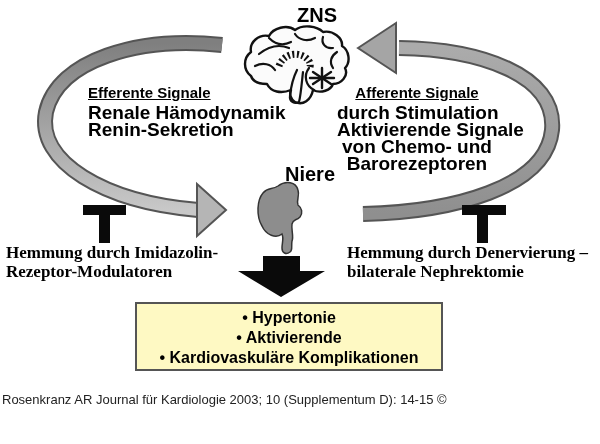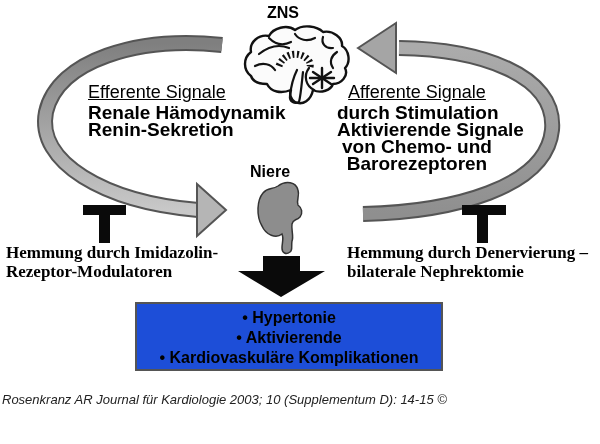--- a/index.html
+++ b/index.html
@@ -3,30 +3,30 @@
 <meta charset="utf-8">
 <style>
   html,body{margin:0;padding:0;background:#ffffff;}
   #stage{
     position:relative;width:600px;height:444px;background:#ffffff;
     overflow:hidden;font-family:"Liberation Sans",sans-serif;color:#000;
   }
   #shapes{position:absolute;left:0;top:0;}
   .abs{position:absolute;}
   .sig-block{line-height:17px;}
-  .sig-title{font-size:18px;font-weight:normal;text-decoration:underline;margin-bottom:3px;white-space:nowrap;}
+  .sig-title{font-size:15px;font-weight:bold;text-decoration:underline;margin-bottom:3px;white-space:nowrap;}
   .sig-line{font-size:19px;font-weight:bold;white-space:nowrap;}
-  .organ-label{font-size:16px;font-weight:bold;text-align:left;}
+  .organ-label{font-size:20px;font-weight:bold;text-align:center;margin-left:20px;}
   .serif-note{
     font-family:"Liberation Serif",serif;font-weight:bold;font-size:17px;
     line-height:19px;white-space:nowrap;
   }
   .outcome-box{
     box-sizing:border-box;width:308px;height:69px;
-    background:#1d4ed8;border:2px solid #555555;
+    background:#fef9c3;border:2px solid #555555;
     text-align:center;padding-top:4px;
   }
   .outcome-line{font-size:16px;font-weight:bold;line-height:20px;white-space:nowrap;}
   .footer{font-size:13px;color:#222;white-space:nowrap;}
   .right-align{text-align:center;}
 </style>
 </head>
 <body>
 
 <div id="stage">
@@ -123,15 +123,15 @@
     <div>Hemmung durch Denervierung –</div>
     <div>bilaterale Nephrektomie</div>
   </div>
 
   <div class="abs outcome-box" style="left:135px;top:302px;">
     <div class="outcome-line">• Hypertonie</div>
     <div class="outcome-line">• Aktivierende</div>
     <div class="outcome-line">• Kardiovaskuläre Komplikationen</div>
   </div>
 
-  <div class="abs footer" style="left:2px;top:392px;font-style:italic;">Rosenkranz AR Journal für Kardiologie 2003; 10 (Supplementum D): 14-15 ©</div>
+  <div class="abs footer" style="left:2px;top:392px;">Rosenkranz AR Journal für Kardiologie 2003; 10 (Supplementum D): 14-15 ©</div>
 
 </div>
 
 </body></html>

